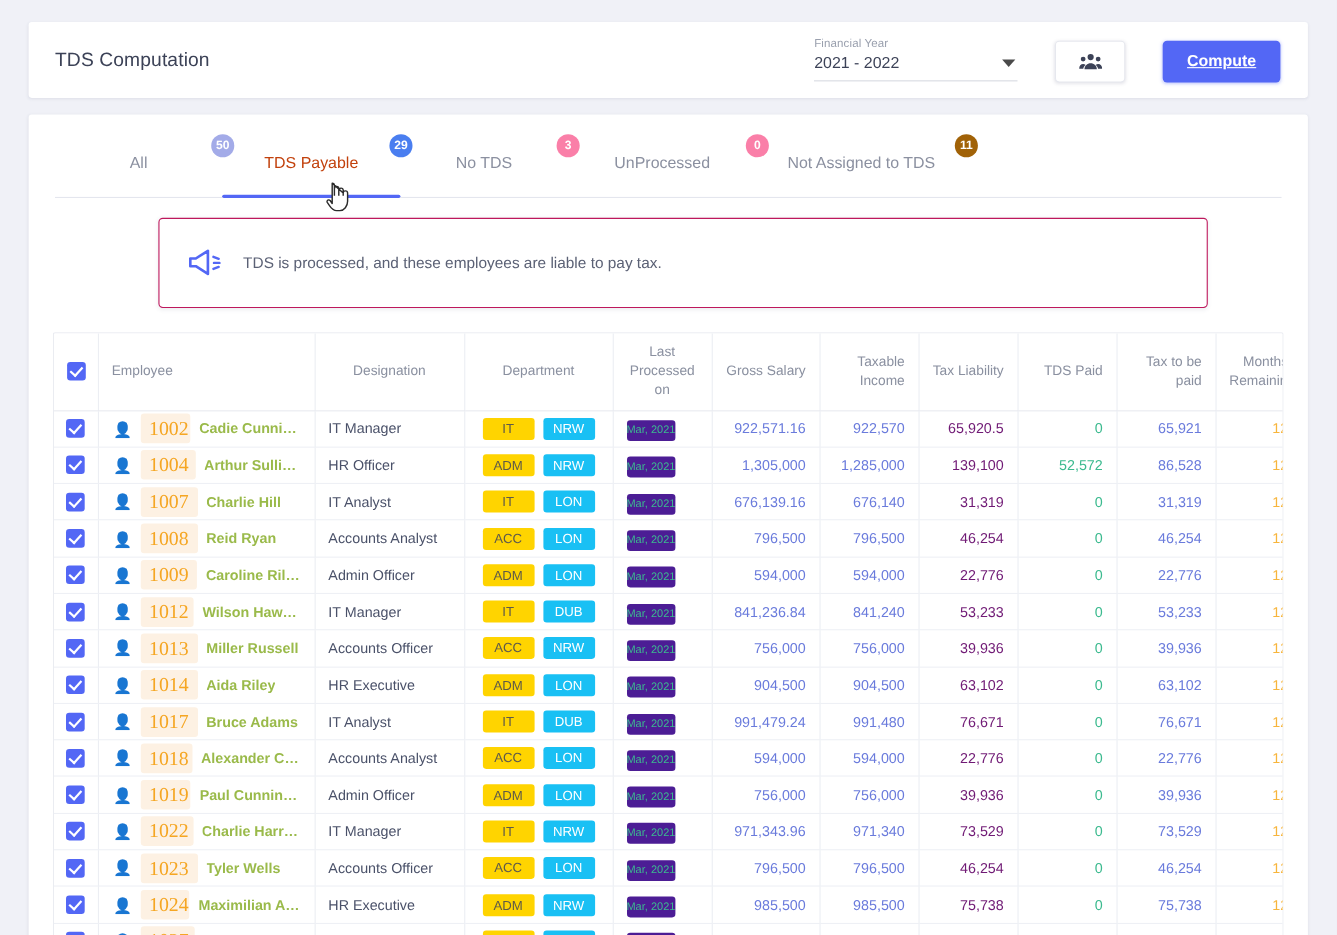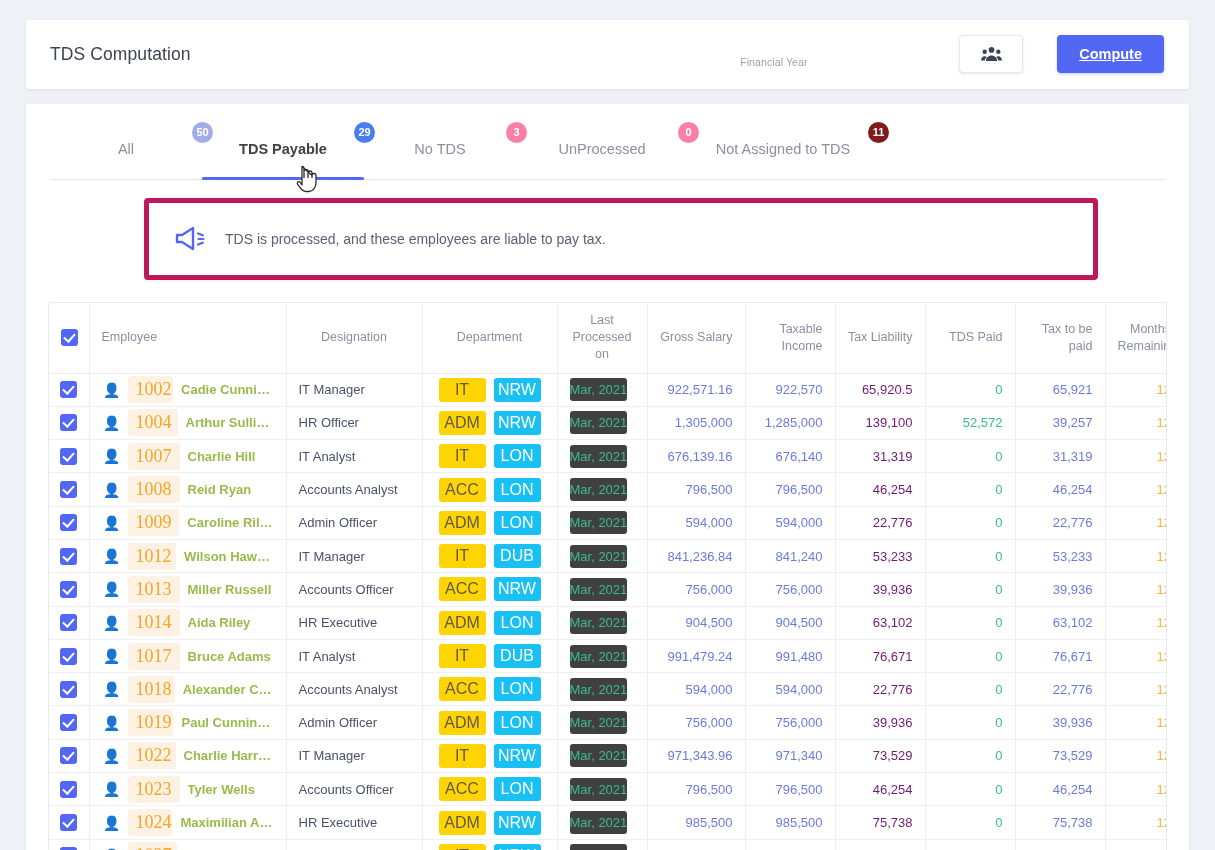--- a/index.html
+++ b/index.html
@@ -104,21 +104,21 @@
     align-items: center;
     justify-content: center;
     cursor: pointer;
     padding: 0 6px;
   }
   .tab-label {
     font-size: 14.5px;
     color: #8b90a0;
     white-space: nowrap;
   }
-  .tab.active .tab-label { color: #404040; font-weight: bold; }
+  .tab.active .tab-label { color: #c2410c; font-weight: normal; }
   .tab-badge {
     position: absolute;
     top: 4px; right: -11px;
     min-width: 21px; height: 21px;
     border-radius: 50%;
     color: #fff;
     font-size: 11px;
     font-weight: bold;
     display: flex; align-items: center; justify-content: center;
     line-height: 1;
@@ -129,21 +129,21 @@
     height: 3px;
     background: #5367f5;
     border-radius: 2px;
   }
 
   
   .banner {
     margin: 18px 91px 0 118px;
     height: 82px;
     background: #fff;
-    border: 5px solid #be185d;
+    border: 1px solid #be185d;
     border-radius: 4px;
     box-shadow: 0 1px 4px rgba(60,64,100,0.09);
     display: flex;
     align-items: center;
     padding-left: 24px;
   }
   .banner-text {
     font-size: 14px;
     color: #5b6175;
     margin-left: 16px;
@@ -227,33 +227,33 @@
     font-size: 13px;
     font-weight: bold;
     white-space: nowrap;
     overflow: hidden;
     text-overflow: ellipsis;
     max-width: 112px;
   }
   .desg { color: #4a5169; font-size: 13px; }
   .dept-cell { display: flex; gap: 8px; justify-content: center; align-items: center; }
   .tag {
-    font-size: 16px;
+    font-size: 12px;
     border-radius: 3px;
     padding: 3px 0;
     width: 47px;
     text-align: center;
     font-weight: normal;
   }
   .tag-dept { background: #ffd400; color: #5f5a4a; }
   .tag-loc  { background: #19c0f4; color: #ffffff; }
   .last-badge {
-    background: #404040;
+    background: #4c1d95;
     color: #3cba8f;
-    font-size: 13px;
+    font-size: 10px;
     border-radius: 3px;
     padding: 4px 0;
     width: 66px;
     text-align: left;
     margin: 0 auto;
   }
   td.num { text-align: right; font-size: 13px; }
   .c-blue   { color: #6a7bdc; }
   .c-red    { color: #701a75; margin-top: 28px; }
   .c-green  { color: #3cba8f; }
@@ -265,20 +265,24 @@
 </head>
 <body>
 
 <div class="header-card">
   <div class="page-title">TDS Computation</div>
 
   <div class="header-right">
 
     <div class="fy-field">
       <div class="fy-label">Financial Year</div>
+      <div class="fy-value-row">
+        <span class="fy-value">2021 - 2022</span>
+        <span class="fy-caret"></span>
+      </div>
     </div>
 
     <div class="icon-btn">
       <svg width="21" height="16" viewBox="0 0 24 18">
         <circle cx="12" cy="4.3" r="3.2" fill="#3c4257"></circle>
         <path d="M5.6 17c0-3.7 2.9-6.3 6.4-6.3S18.4 13.3 18.4 17z" fill="#3c4257"></path>
         <circle cx="4.2" cy="6.4" r="2.5" fill="#3c4257"></circle>
         <path d="M0 16.4c0-2.9 1.9-4.9 4.2-4.9 1 0 1.9.4 2.6 1-1.4 1-2.3 2.4-2.5 3.9z" fill="#3c4257"></path>
         <circle cx="19.8" cy="6.4" r="2.5" fill="#3c4257"></circle>
         <path d="M24 16.4c0-2.9-1.9-4.9-4.2-4.9-1 0-1.9.4-2.6 1 1.4 1 2.3 2.4 2.5 3.9z" fill="#3c4257"></path>
@@ -309,21 +313,21 @@
       <span class="tab-badge" style="background:#fa7fa8">3</span>
     </div>
 
     <div class="tab" style="width:172px">
       <span class="tab-label">UnProcessed</span>
       <span class="tab-badge" style="background:#fa7fa8">0</span>
     </div>
 
     <div class="tab" style="width:190px">
       <span class="tab-label">Not Assigned to TDS</span>
-      <span class="tab-badge" style="background:#7f1d1d">11</span>
+      <span class="tab-badge" style="background:#a16207">11</span>
     </div>
   </div>
 
   <div class="banner">
     <svg width="36" height="30" viewBox="0 0 36 30">
       <path d="M4 11h5l11-7v21l-11-7H4z" fill="none" stroke="#5367f5" stroke-width="2.4" stroke-linejoin="round"></path>
       <path d="M25 9.5c1.6.6 3.2 1.2 4.8 1.8" stroke="#5367f5" stroke-width="2.2" stroke-linecap="round" fill="none"></path>
       <path d="M25.5 15h5" stroke="#5367f5" stroke-width="2.2" stroke-linecap="round" fill="none"></path>
       <path d="M25 20.5c1.6-.6 3.2-1.2 4.8-1.8" stroke="#5367f5" stroke-width="2.2" stroke-linecap="round" fill="none"></path>
     </svg>
@@ -405,21 +409,21 @@
               <div class="dept-cell">
                 <span class="tag tag-dept">ADM</span>
                 <span class="tag tag-loc">NRW</span>
               </div>
             </td>
             <td><span class="last-badge">Mar, 2021</span></td>
             <td class="num c-blue">1,305,000</td>
             <td class="num c-blue">1,285,000</td>
             <td class="num c-red">139,100</td>
             <td class="num c-green">52,572</td>
-            <td class="num c-blue">39,257</td>
+            <td class="num c-blue">86,528</td>
             <td class="num c-orange">12</td>
           </tr>
           <tr>
             <td class="chk-cell">
               <div class="cb"></div>
             </td>
             <td>
               <div class="emp-cell">
                 <span class="avatar">👤</span>
                 <span class="emp-id">1007</span>

